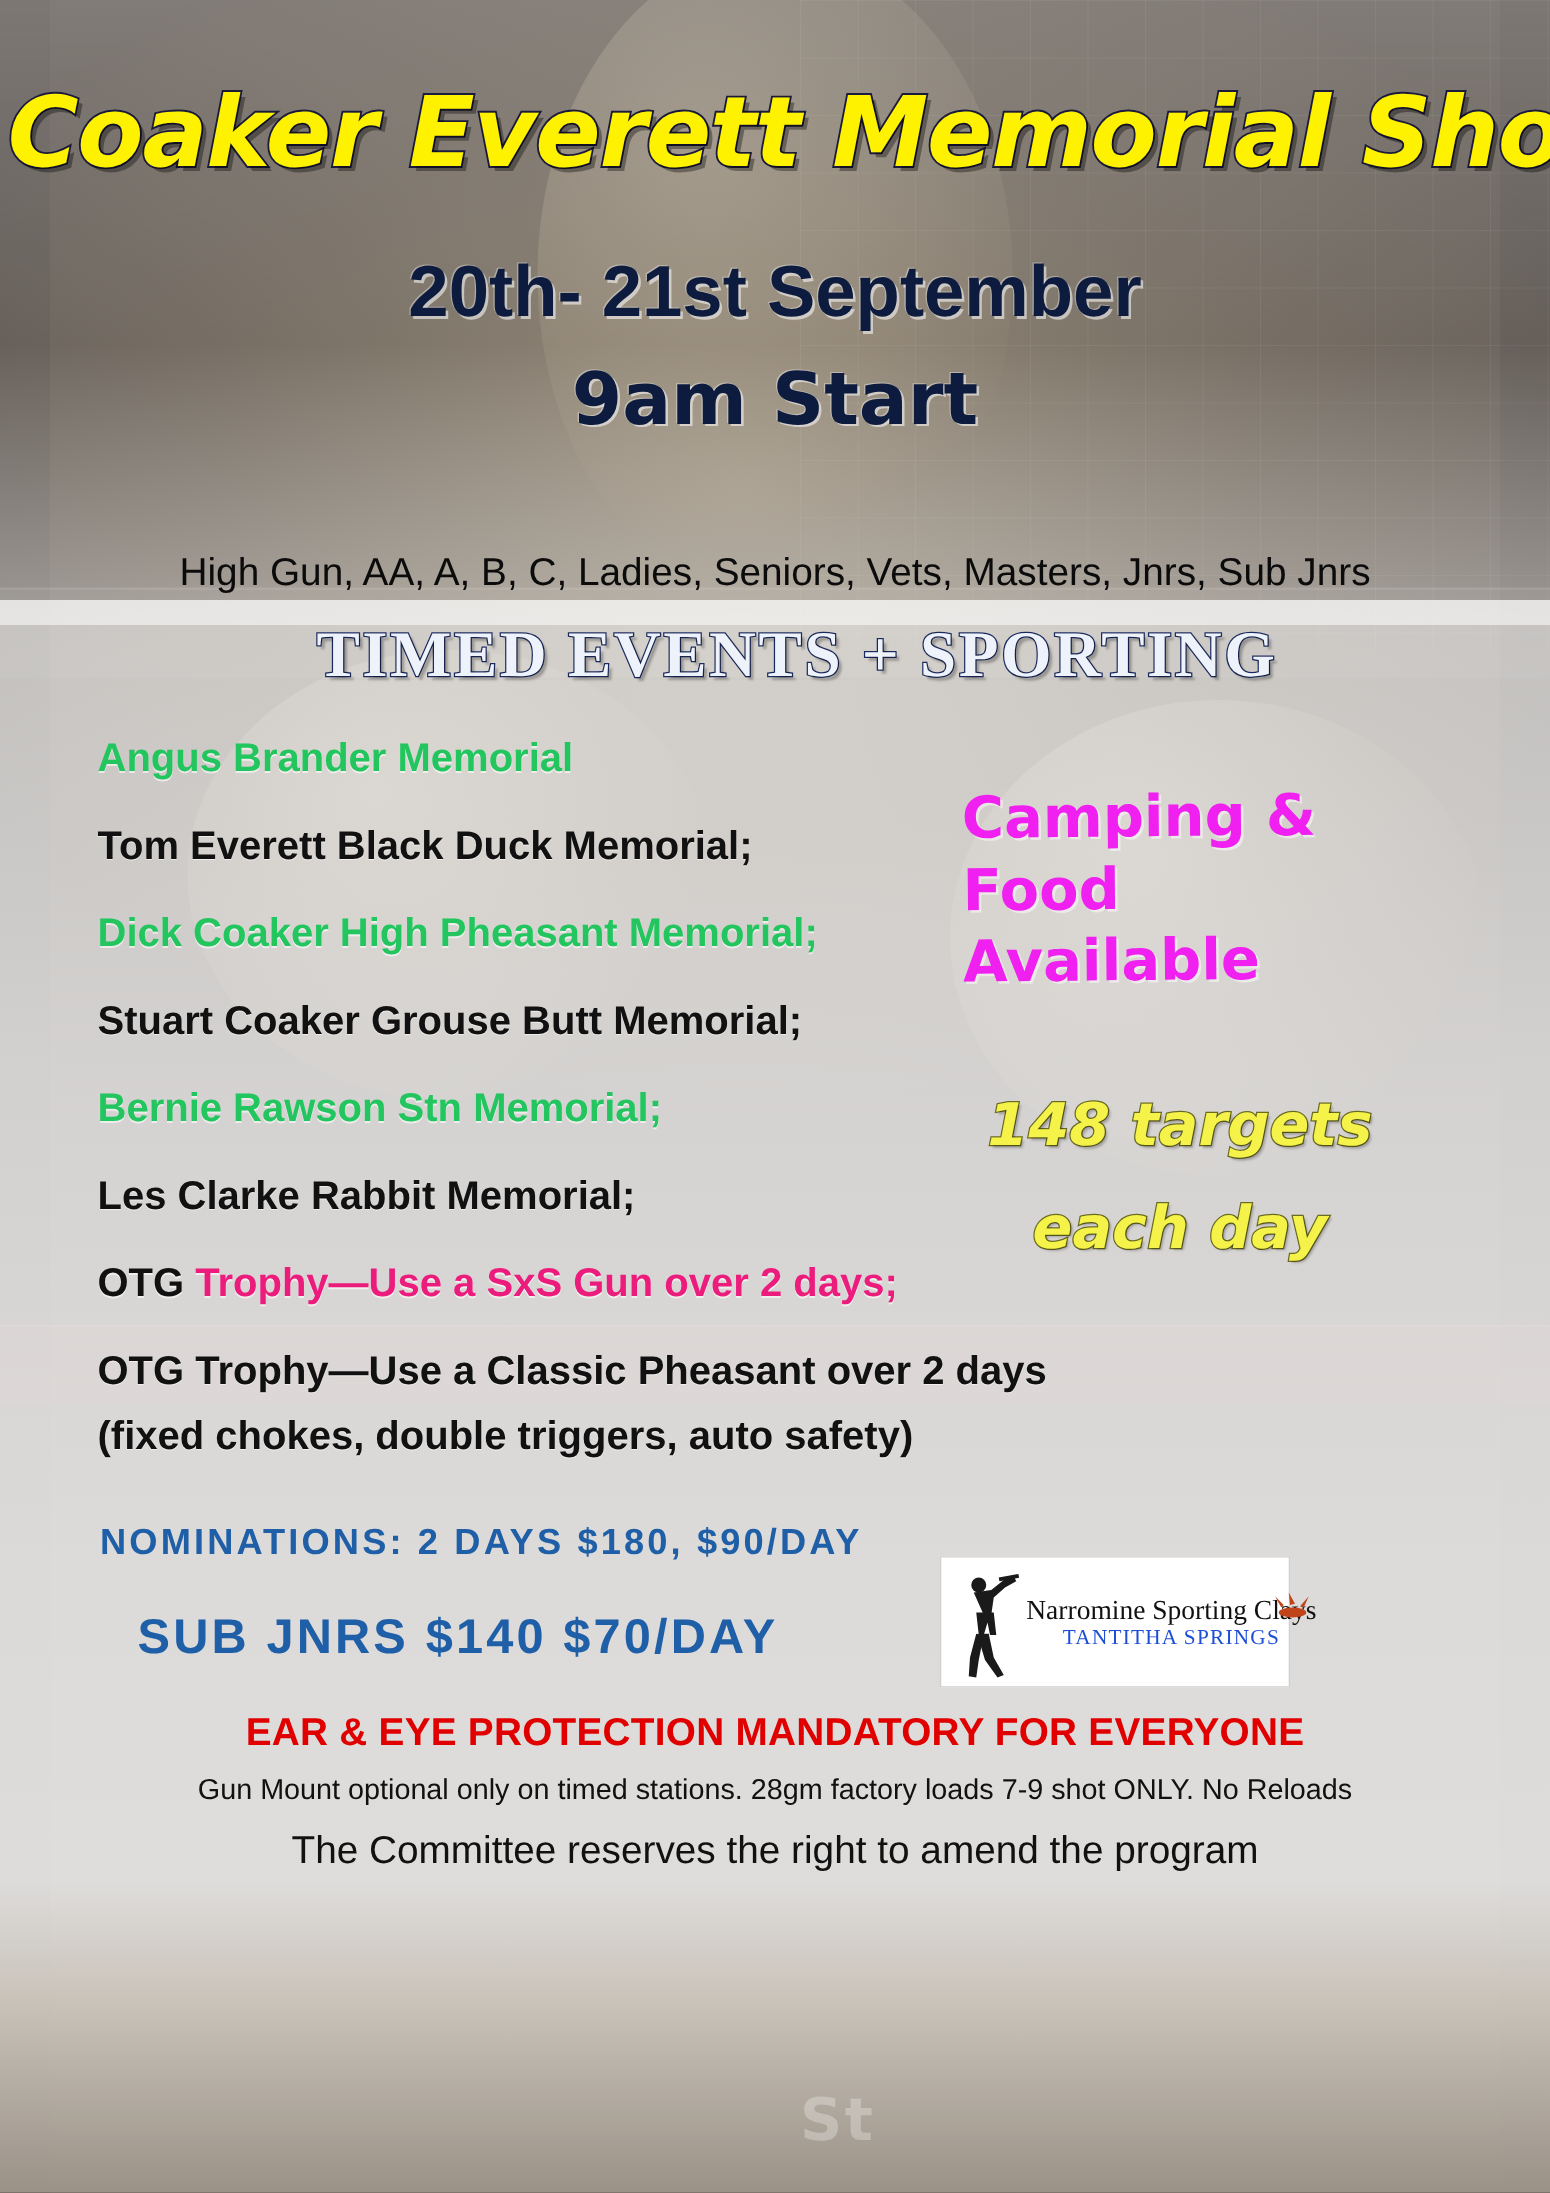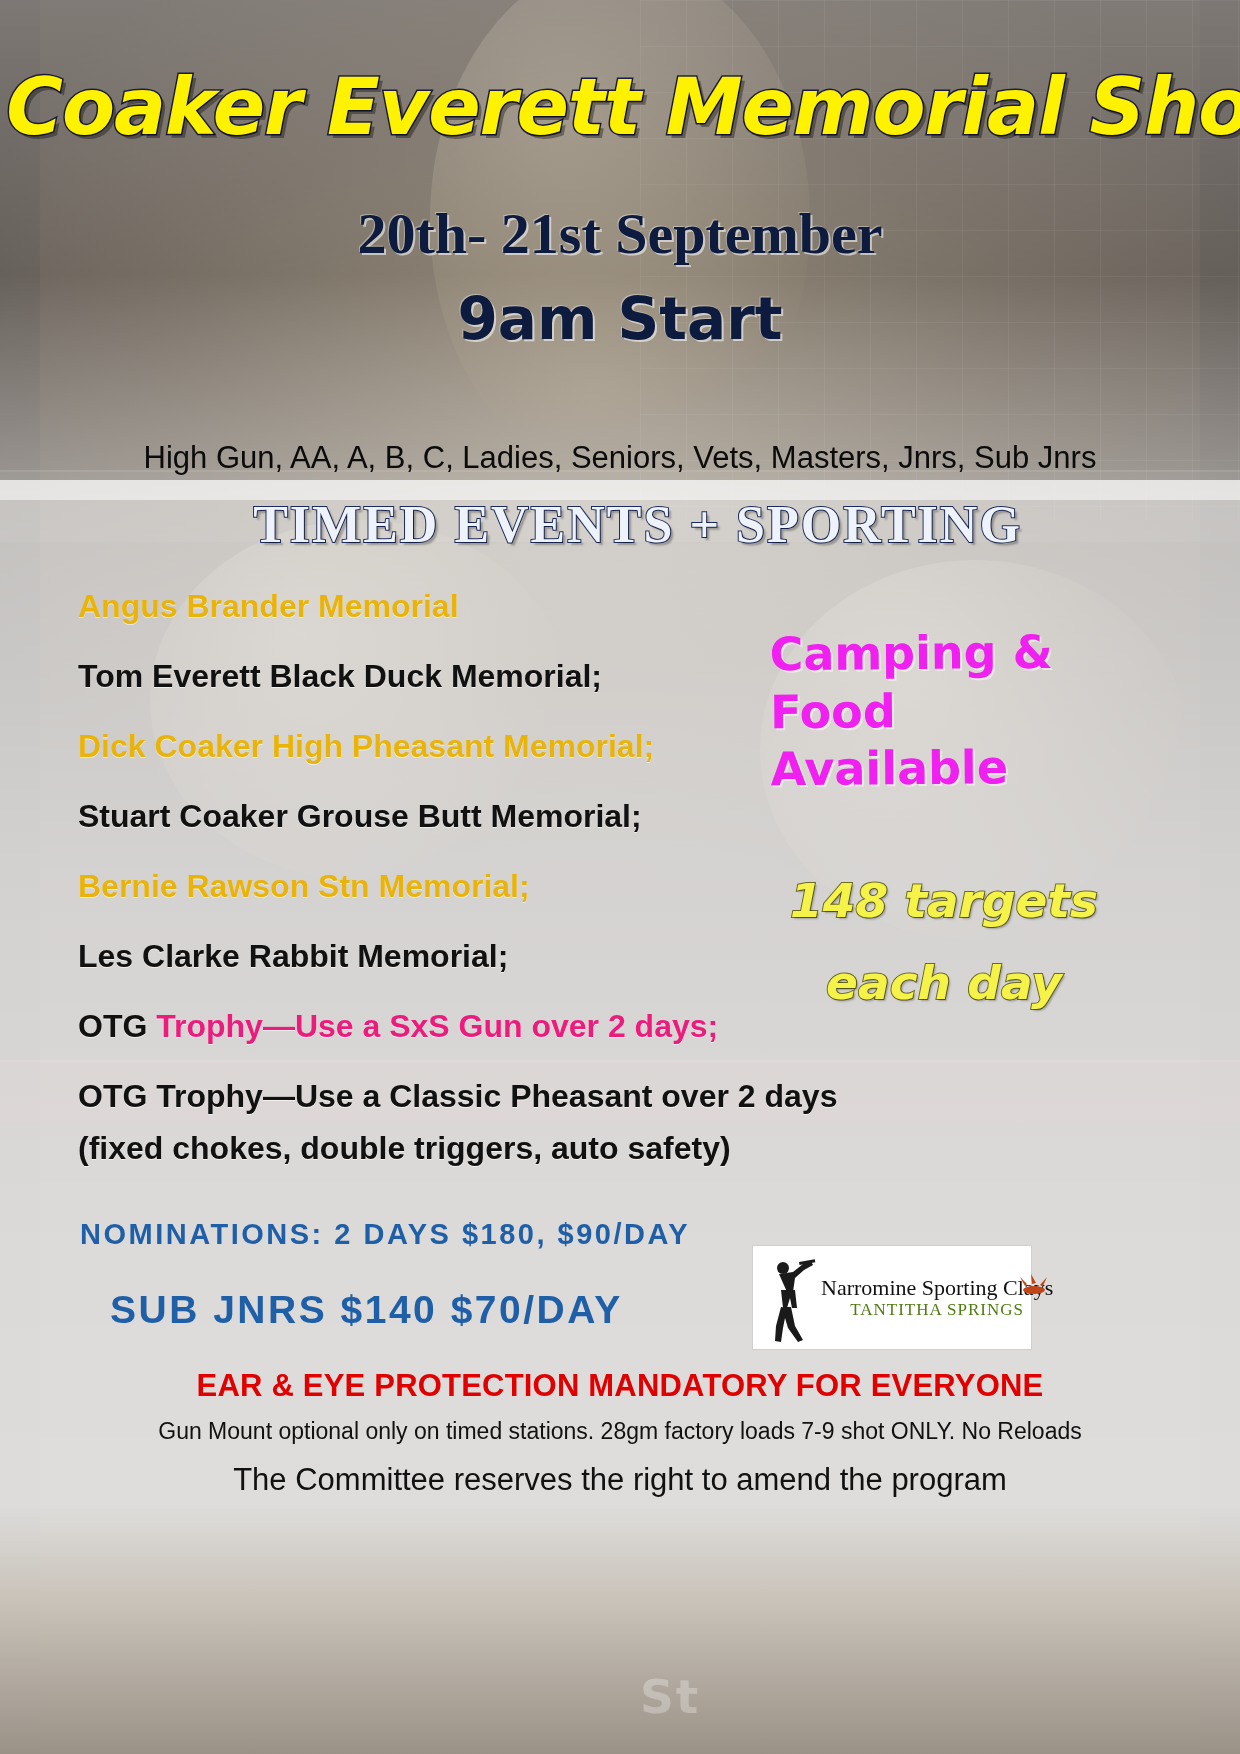--- a/index.html
+++ b/index.html
@@ -94,21 +94,21 @@
        4px 4px 0 rgba(0,0,0,0.35);
     white-space: nowrap;
     transform: scaleX(0.99);
   }
 
   .date-line {
     position: absolute;
     top: 200px;
     left: 0; right: 0;
     text-align: center;
-    font-family: Liberation Serif, serif;
+    font-family: Liberation Sans, sans-serif;
     font-weight: bold;
     font-size: 58px;
     color: #0d1b3e;
     text-shadow: 2px 2px 0 rgba(255,255,255,0.55), -1px -1px 0 rgba(255,255,255,0.35);
     letter-spacing: 0px;
   }
   .time-line {
     position: absolute;
     top: 285px;
     left: 0; right: 0;
@@ -169,21 +169,21 @@
   }
   .mem-item {
     font-family: "Liberation Sans", sans-serif;
     font-weight: bold;
     font-size: 32px;
     line-height: 1.0;
     margin-bottom: 38px;
     color: #111111;
     text-shadow: 0 1px 0 rgba(255,255,255,0.6);
   }
-  .mem-item.pink { color: #eab308; }
+  .mem-item.pink { color: #22c55e; }
   .mem-item.mixed .pinkpart { color: #ec1c7d; }
   .mem-item.two-line { margin-bottom: 20px; }
   .mem-item.two-line2 { margin-bottom: 26px; }
 
   
   .camping {
     position: absolute;
     left: 770px;
     top: 625px;
     width: 290px;
@@ -263,21 +263,21 @@
   .logo-title {
     font-family: "Liberation Serif", serif;
     font-size: 22px;
     color: #111;
     letter-spacing: 0px;
     white-space: nowrap;
   }
   .logo-sub {
     font-family: "Liberation Serif", serif;
     font-size: 17px;
-    color: #4d7c0f;
+    color: #1d4ed8;
     letter-spacing: 1px;
     white-space: nowrap;
     margin-top: 2px;
   }
   .clay-burst {
     position: absolute;
     right: 2px;
     top: -2px;
     width: 34px;
     height: 26px;

